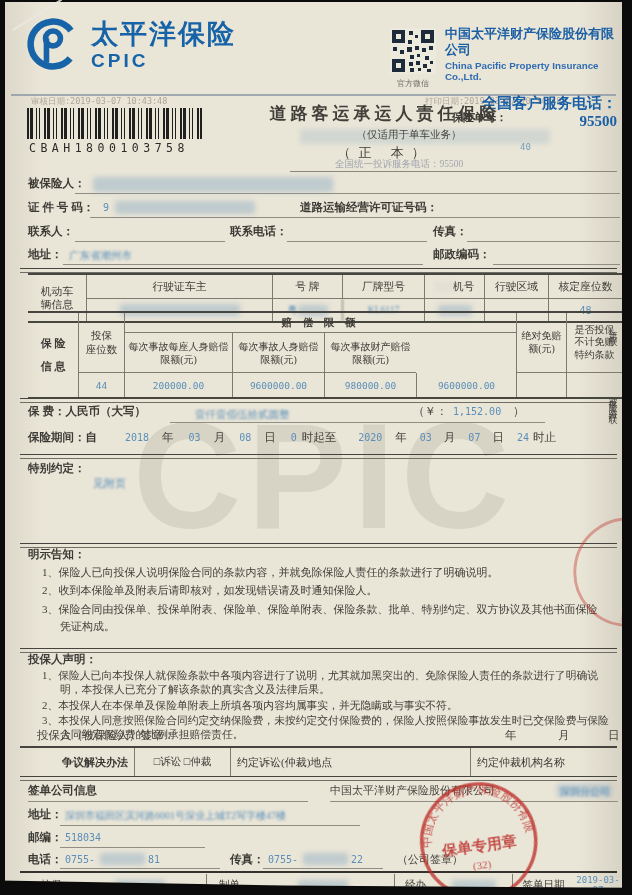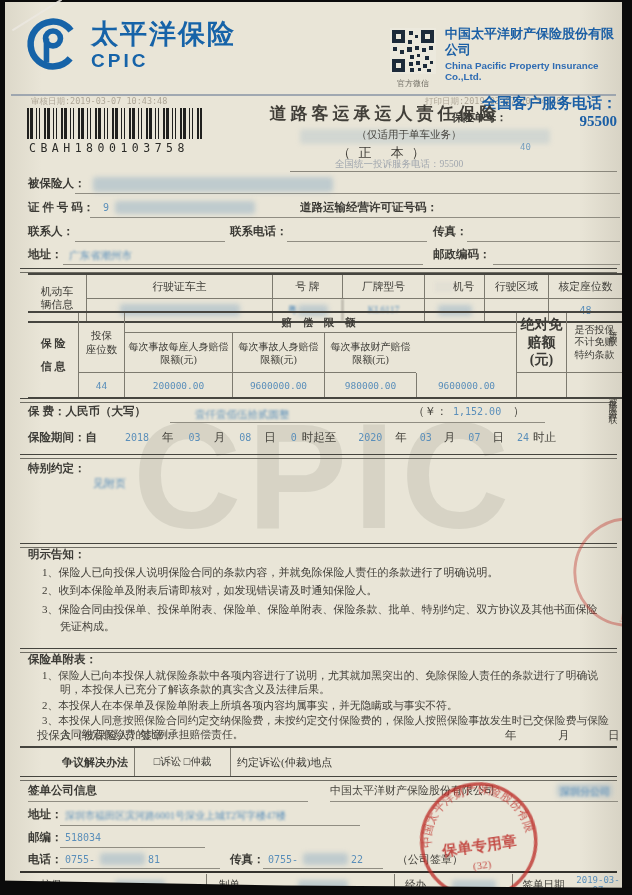--- a/index.html
+++ b/index.html
@@ -179,21 +179,21 @@
          border-top:2px solid #46453f;border-bottom:2px solid #46453f;font-size:10.5px;">
       <div class="cell first" style="grid-row:1/4;flex-direction:column;gap:8px;font-size:11px;font-weight:700;">
         <span>保  险</span>
         <span>信  息</span>
       </div>
       <div class="cell" style="grid-row:1/3;flex-direction:column;line-height:1.25;border-bottom:1px solid #7d7a6f;">
         <span>投保</span>
         <span>座位数</span>
       </div>
       <div class="cell" style="grid-column:3/7;border-bottom:1px solid #7d7a6f;letter-spacing:4px;font-weight:700;">赔  偿  限  额</div>
-      <div class="cell" style="grid-row:1/3;grid-column:7;flex-direction:column;line-height:1.25;border-bottom:1px solid #7d7a6f;font-size:14px;font-weight:bold;">绝对免赔额(元)</div>
+      <div class="cell" style="grid-row:1/3;grid-column:7;flex-direction:column;line-height:1.25;border-bottom:1px solid #7d7a6f;font-size:10px;">绝对免赔额(元)</div>
       <div class="cell" style="grid-row:1/3;grid-column:8;flex-direction:column;line-height:1.25;border-bottom:1px solid #7d7a6f;font-size:10px;">
         <span>是否投保</span>
         <span>不计免赔</span>
         <span>特约条款</span>
       </div>
       <div class="cell" style="grid-row:2;grid-column:3;border-bottom:1px solid #7d7a6f;font-size:10px;line-height:1.3;padding:0 3px;">每次事故每座人身赔偿限额(元)</div>
       <div class="cell" style="grid-row:2;grid-column:4;border-bottom:1px solid #7d7a6f;font-size:10px;line-height:1.3;padding:0 3px;">每次事故人身赔偿限额(元)</div>
       <div class="cell" style="grid-row:2;grid-column:5;border-bottom:1px solid #7d7a6f;font-size:10px;line-height:1.3;padding:0 3px;">每次事故财产赔偿限额(元)</div>
 
       <div class="cell bval" style="grid-row:3;grid-column:2;font-size:9.5px;">44</div>
@@ -244,37 +244,38 @@
     <div class="abs" style="left:23px;top:545px;width:578px;z-index:2;">
       <div class="lbl" style="font-size:11.5px;margin-bottom:2px;">明示告知：</div>
       <p class="item">1、保险人已向投保人说明保险合同的条款内容，并就免除保险人责任的条款进行了明确说明。</p>
       <p class="item">2、收到本保险单及附表后请即核对，如发现错误请及时通知保险人。</p>
       <p class="item">3、保险合同由投保单、投保单附表、保险单、保险单附表、保险条款、批单、特别约定、双方协议及其他书面保险凭证构成。</p>
     </div>
 
     <div class="dline" style="left:15px;top:646px;width:597px;"></div>
 
     <div class="abs" style="left:23px;top:650px;width:582px;z-index:2;">
-      <div class="lbl" style="font-size:11.5px;margin-bottom:1px;">保险单附表：</div>
+      <div class="lbl" style="font-size:11.5px;margin-bottom:1px;">投保人声明：</div>
       <p class="item2">1、保险人已向本投保人就保险条款中各项内容进行了说明，尤其就加黑突出的、免除保险人责任的条款进行了明确说明，本投保人已充分了解该条款的真实含义及法律后果。</p>
       <p class="item2">2、本投保人在本保单及保险单附表上所填各项内容均属事实，并无隐瞒或与事实不符。</p>
       <p class="item2">3、本投保人同意按照保险合同约定交纳保险费，未按约定交付保险费的，保险人按照保险事故发生时已交保险费与保险合同约定保险费的比例承担赔偿责任。</p>
     </div>
 
     <div class="abs txt" style="left:23px;top:726px;font-size:11.5px;z-index:2;margin-left:9px;">投保人（被保险人）签章：</div>
     <div class="abs txt" style="left:500px;top:726px;font-size:11.5px;z-index:2;">年</div>
     <div class="abs txt" style="left:553px;top:726px;font-size:11.5px;z-index:2;">月</div>
     <div class="abs txt" style="left:603px;top:726px;font-size:11.5px;z-index:2;">日</div>
 
     <div class="thline" style="left:15px;top:744px;width:597px;"></div>
 
     <div class="abs grid" style="left:23px;top:746px;width:594px;grid-template-columns:106px 96px 240px 152px;grid-template-rows:28px;font-size:11px;z-index:2;">
       <div class="cell first lbl" style="justify-content:flex-start;padding-left:2px;margin-left:32px;">争议解决办法</div>
       <div class="cell" style="font-size:10.5px;">□诉讼  □仲裁</div>
       <div class="cell" style="justify-content:flex-start;padding-left:6px;">约定诉讼(仲裁)地点</div>
+      <div class="cell" style="justify-content:flex-start;padding-left:6px;">约定仲裁机构名称</div>
     </div>
 
     <div class="dline" style="left:15px;top:774px;width:597px;"></div>
 
     <div class="abs lbl" style="left:23px;top:781px;font-size:11.5px;z-index:2;">签单公司信息</div>
     <div class="abs txt" style="left:325px;top:781px;font-size:11px;z-index:2;">中国太平洋财产保险股份有限公司</div>
     <span class="abs smudge" style="left:552px;top:782px;width:55px;height:13px;z-index:1;"></span>
     <div class="abs bcn" style="left:555px;top:783px;font-size:10px;z-index:2;">深圳分公司</div>
     <div class="uline" style="left:23px;top:799px;width:280px;"></div>
     <div class="uline" style="left:325px;top:799px;width:288px;"></div>

